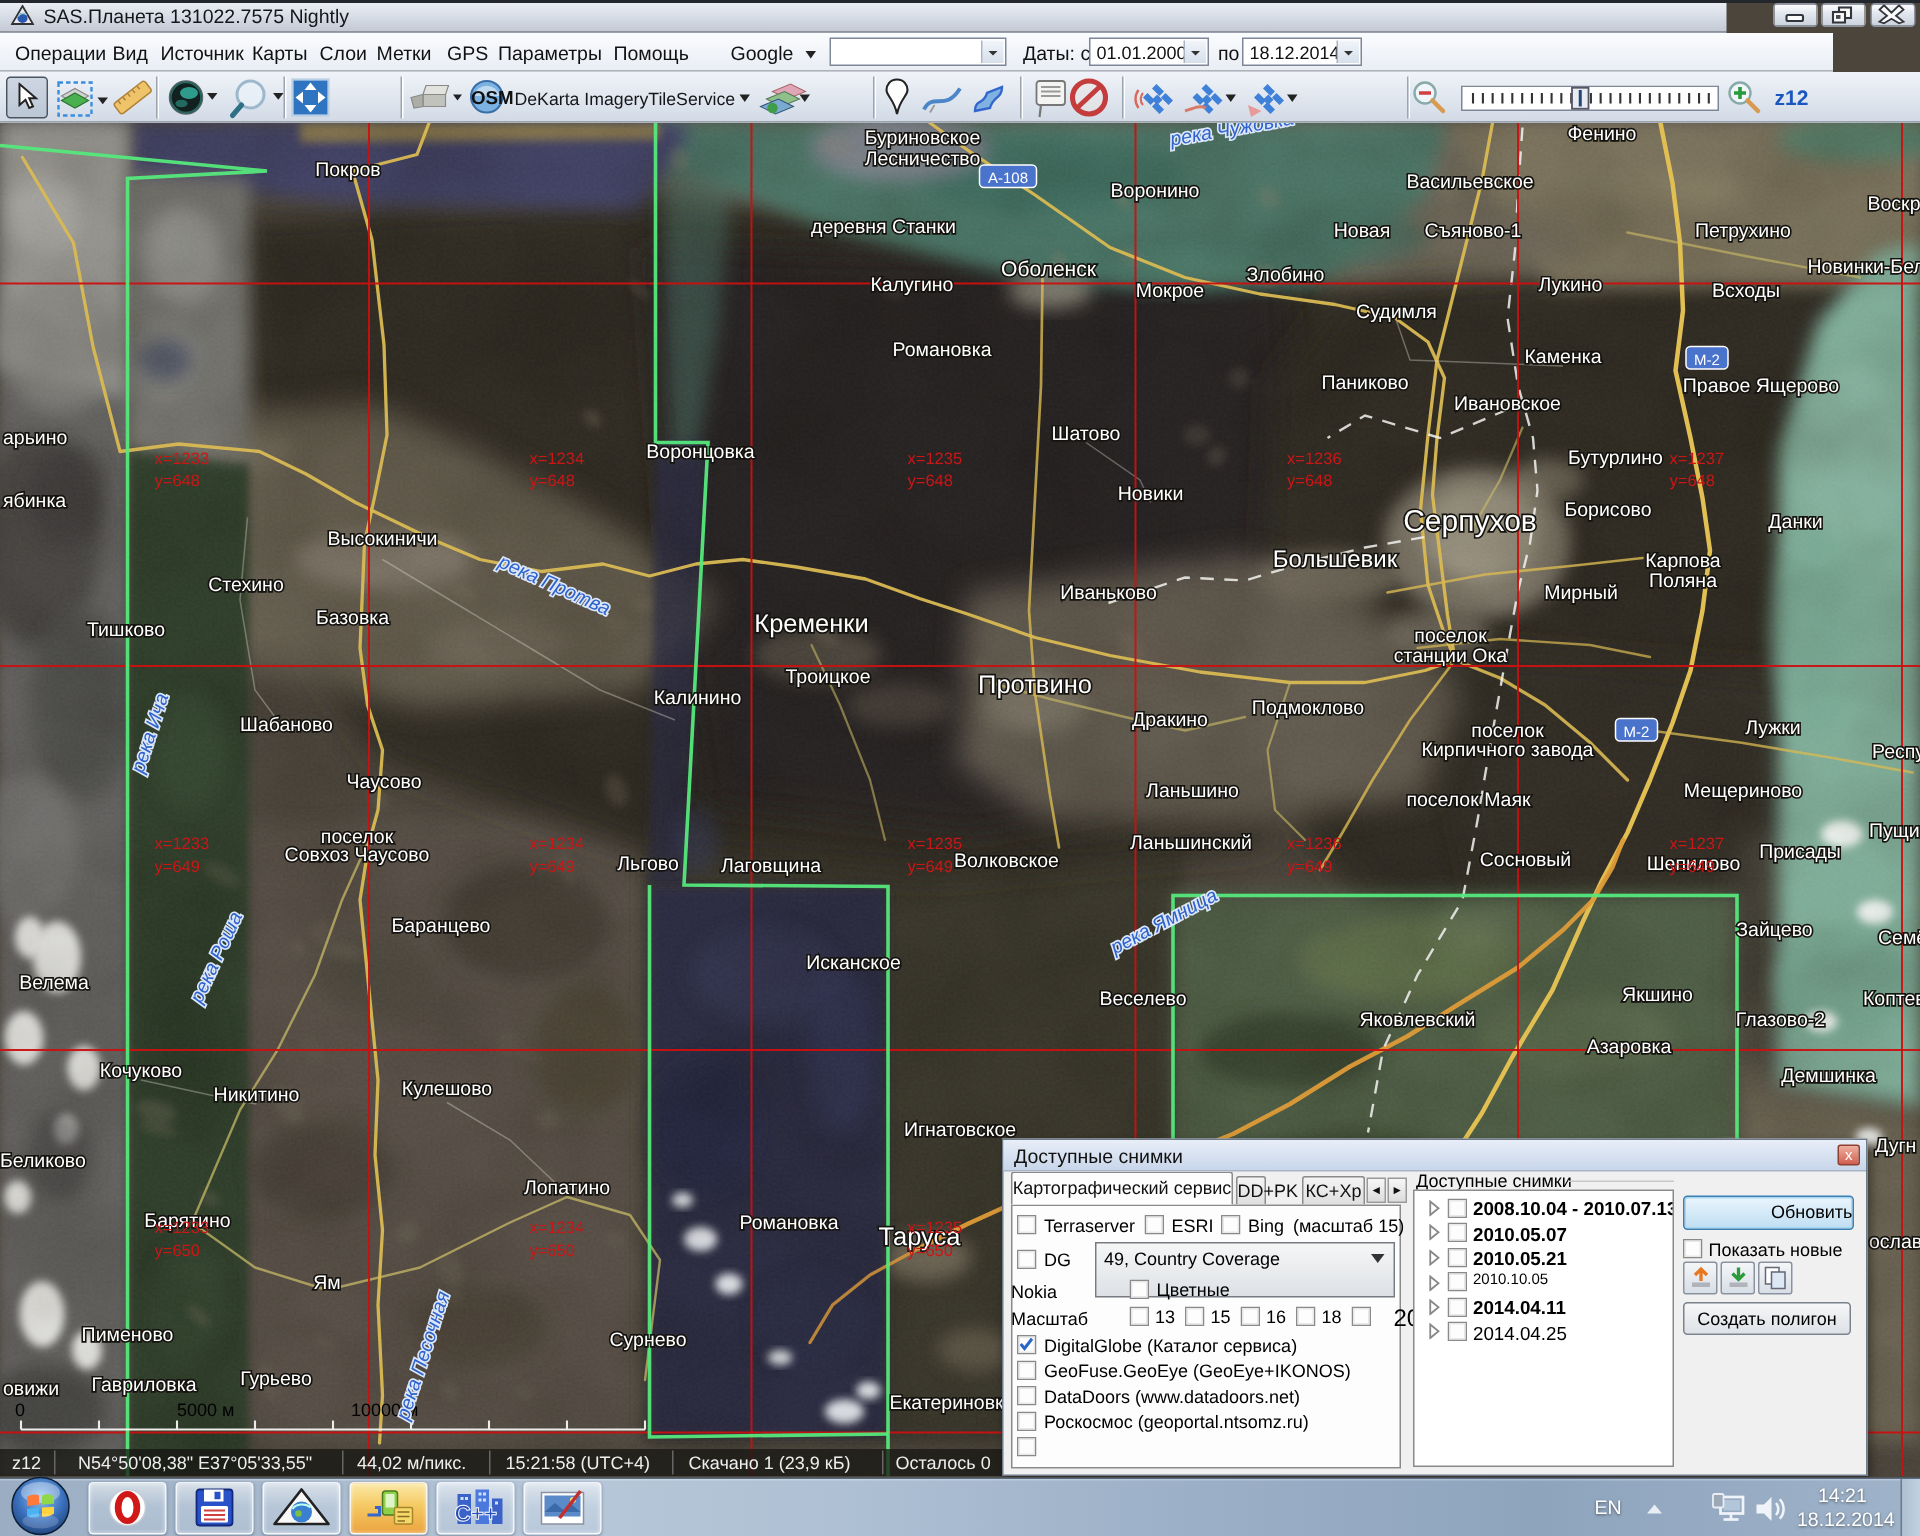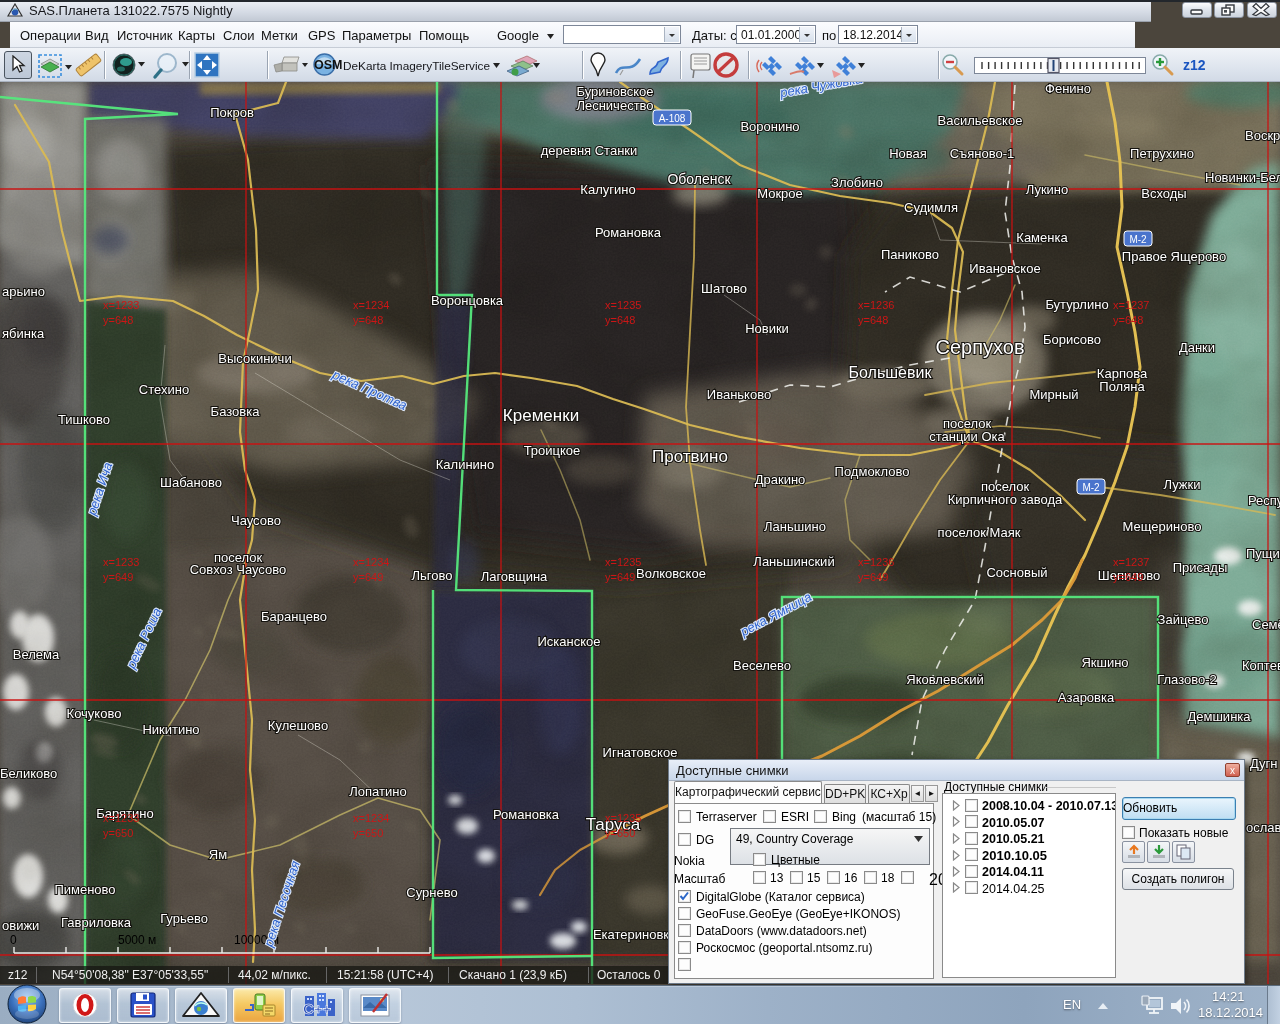--- a/index.html
+++ b/index.html
@@ -1,18 +1,18 @@
 <!DOCTYPE html>
 <html><head><meta charset="utf-8"><style>
 *{margin:0;padding:0;box-sizing:border-box}
 body{width:1280px;height:1024px;overflow:hidden;position:relative;font-family:"Liberation Sans",sans-serif;background:#4b453c}
 .titlebar{position:absolute;left:0;top:0;width:1151px;height:22px;background:linear-gradient(#eef1f6,#d4dae4 60%,#c2c9d4);border-bottom:1px solid #9aa1ac}
 .titlebar .txt{position:absolute;left:29px;top:3px;font-size:13px;color:#15161a}
 .winbtn{position:absolute;top:2px;width:30px;height:16px;background:linear-gradient(#fdfdfe,#e1e6ed 45%,#ccd3dd);border:1px solid #8b93a0;border-radius:3px}
-.menubar{position:absolute;left:10px;top:22px;width:1125px;height:26px;background:linear-gradient(#fbfcfe,#e9edf4);border-bottom:1px solid #c6ccd6}
+.menubar{position:absolute;left:0;top:22px;width:1222px;height:26px;background:linear-gradient(#fbfcfe,#e9edf4);border-bottom:1px solid #c6ccd6}
 .menubar span.mi{position:absolute;top:6px;font-size:13px;color:#111}
 .combo{position:absolute;background:#fff;border:1px solid #7d8798;height:19px;font-size:12px;color:#111}
 .combo .ar{position:absolute;right:1px;top:1px;bottom:1px;width:15px;background:linear-gradient(#f2f5fa,#d6dfeb);border-left:1px solid #aab4c2}
 .combo .ar:after{content:"";position:absolute;left:4px;top:7px;border:3.5px solid transparent;border-top-color:#333}
 .toolbar{position:absolute;left:0;top:48px;width:1280px;height:34px;background:linear-gradient(#f0f3f8,#dbe2ec 70%,#d2dae6);border-bottom:1px solid #aab3c0}
 .tsep{position:absolute;top:3px;height:28px;width:1px;background:#9aa4b2;box-shadow:1px 0 0 #fff}
 .tbtxt{position:absolute;top:10px;font-size:13px;color:#15161a}
 .statusbar{position:absolute;left:0;top:966px;width:668px;height:18px;background:rgba(22,22,18,0.74);color:#eee;font-size:12px}
 .statusbar span{position:absolute;top:2px}
 .ssep{position:absolute;top:1px;height:16px;width:1px;background:#666}
@@ -627,21 +627,21 @@
 <span style="left:597px">Осталось 0</span>
 </div>
 <div style="position:absolute;left:668px;top:759px;width:577px;height:225px;background:#f0f0f0;border:1px solid #6e7b8a;box-shadow:2px 2px 6px rgba(0,0,0,0.4);font-size:12px;color:#111">
 <div style="position:absolute;left:0;top:0;right:0;height:21px;background:linear-gradient(#e8eef8,#c8d6ea);border-bottom:1px solid #a8b4c4">
 <span style="position:absolute;left:7px;top:3px;font-size:13px">Доступные снимки</span>
 <div style="position:absolute;right:4px;top:3px;width:15px;height:14px;background:linear-gradient(#f0b0a0,#d06050);border:1px solid #904030;border-radius:2px;color:#fff;font-size:10px;text-align:center;line-height:13px">x</div>
 </div>
 
 <div style="position:absolute;left:5px;top:21px;width:262px;height:199px">
   <div style="position:absolute;left:0;top:0;width:148px;height:22px;background:#fdfdfd;border:1px solid #8a8a8a;border-bottom:none;border-radius:2px 2px 0 0;z-index:3;text-align:center;line-height:21px">Картографический сервис</div>
-  <div style="position:absolute;left:150px;top:3px;width:42px;height:19px;background:linear-gradient(#f4f4f4,#dedede);border:1px solid #8a8a8a;border-bottom:none;border-radius:2px 2px 0 0;text-align:left;line-height:19px">DD+PK</div>
+  <div style="position:absolute;left:150px;top:3px;width:20px;height:19px;background:linear-gradient(#f4f4f4,#dedede);border:1px solid #8a8a8a;border-bottom:none;border-radius:2px 2px 0 0;text-align:left;line-height:19px">DD+PK</div>
   <div style="position:absolute;left:194px;top:3px;width:42px;height:19px;background:linear-gradient(#f4f4f4,#dedede);border:1px solid #8a8a8a;border-bottom:none;border-radius:2px 2px 0 0;text-align:center;line-height:19px">КС+Хр</div>
   <div style="position:absolute;left:237px;top:4px;width:13px;height:17px;background:linear-gradient(#f6f6f6,#dcdcdc);border:1px solid #999;font-size:8px;text-align:center;line-height:16px">◄</div>
   <div style="position:absolute;left:251px;top:4px;width:13px;height:17px;background:linear-gradient(#f6f6f6,#dcdcdc);border:1px solid #999;font-size:8px;text-align:center;line-height:16px">►</div>
   <div style="position:absolute;left:0;top:22px;width:260px;height:176px;background:#fdfdfd;border:1px solid #8a8a8a"></div>
 </div>
 </div>
 <svg style="position:absolute;left:678px;top:810px" width="13" height="13">
     <rect x="0.5" y="0.5" width="12" height="12" fill="#fdfdfd" stroke="#8a8a8a"></rect>
     <rect x="1.5" y="1.5" width="10" height="10" fill="none" stroke="#e8e8e8"></rect>
   </svg>
@@ -753,38 +753,38 @@
     <rect x="1.5" y="1.5" width="10" height="10" fill="none" stroke="#e8e8e8"></rect>
   </svg>
 <span style="position:absolute;left:982px;top:832px;font-size:12.5px;font-weight:bold;white-space:nowrap;overflow:hidden;max-width:133px;display:inline-block">2010.05.21</span>
 <svg style="position:absolute;left:952px;top:850px" width="9" height="11">
     <path d="M1.5 1 L7 5.5 L1.5 10 Z" fill="#fff" stroke="#888" stroke-width="1.2"></path>
   </svg>
 <svg style="position:absolute;left:965px;top:848px" width="13" height="13">
     <rect x="0.5" y="0.5" width="12" height="12" fill="#fdfdfd" stroke="#8a8a8a"></rect>
     <rect x="1.5" y="1.5" width="10" height="10" fill="none" stroke="#e8e8e8"></rect>
   </svg>
-<span style="position:absolute;left:982px;top:848px;font-size:13px;font-weight:bold;white-space:nowrap;overflow:hidden;max-width:133px;display:inline-block">2010.10.05</span>
+<span style="position:absolute;left:982px;top:848px;font-size:10px;font-weight:normal;white-space:nowrap;overflow:hidden;max-width:133px;display:inline-block">2010.10.05</span>
 <svg style="position:absolute;left:952px;top:866px" width="9" height="11">
     <path d="M1.5 1 L7 5.5 L1.5 10 Z" fill="#fff" stroke="#888" stroke-width="1.2"></path>
   </svg>
 <svg style="position:absolute;left:965px;top:865px" width="13" height="13">
     <rect x="0.5" y="0.5" width="12" height="12" fill="#fdfdfd" stroke="#8a8a8a"></rect>
     <rect x="1.5" y="1.5" width="10" height="10" fill="none" stroke="#e8e8e8"></rect>
   </svg>
 <span style="position:absolute;left:982px;top:865px;font-size:12.5px;font-weight:bold;white-space:nowrap;overflow:hidden;max-width:133px;display:inline-block">2014.04.11</span>
 <svg style="position:absolute;left:952px;top:882px" width="9" height="11">
     <path d="M1.5 1 L7 5.5 L1.5 10 Z" fill="#fff" stroke="#888" stroke-width="1.2"></path>
   </svg>
 <svg style="position:absolute;left:965px;top:881px" width="13" height="13">
     <rect x="0.5" y="0.5" width="12" height="12" fill="#fdfdfd" stroke="#8a8a8a"></rect>
     <rect x="1.5" y="1.5" width="10" height="10" fill="none" stroke="#e8e8e8"></rect>
   </svg>
 <span style="position:absolute;left:982px;top:882px;font-size:12.5px;font-weight:normal;white-space:nowrap;overflow:hidden;max-width:133px;display:inline-block">2014.04.25</span>
-<div style="position:absolute;left:1122px;top:797px;width:114px;height:23px;background:linear-gradient(#eaf5fd,#bfdef2);border:1px solid #3c7fb1;border-radius:3px;box-shadow:0 0 0 1px #a8d8f0 inset;text-align:left;line-height:21px;font-size:12px">Обновить</div>
+<div style="position:absolute;left:1122px;top:797px;width:114px;height:23px;background:linear-gradient(#eaf5fd,#bfdef2);border:1px solid #3c7fb1;border-radius:3px;box-shadow:0 0 0 1px #a8d8f0 inset;text-align:right;line-height:21px;font-size:12px">Обновить</div>
 <svg style="position:absolute;left:1122px;top:826px" width="13" height="13">
     <rect x="0.5" y="0.5" width="12" height="12" fill="#fdfdfd" stroke="#8a8a8a"></rect>
     <rect x="1.5" y="1.5" width="10" height="10" fill="none" stroke="#e8e8e8"></rect>
   </svg>
 <span style="position:absolute;left:1139px;top:826px;font-size:12px">Показать новые</span>
 <div style="position:absolute;left:1122px;top:841px;width:23px;height:22px;background:linear-gradient(#f4f6f8,#d8dee6);border:1px solid #8a92a0;border-radius:2px"></div>
 <svg style="position:absolute;left:1122px;top:841px" width="23" height="22">
     <path d="M12 13 L12 5 M8 9 L12 5 L16 9" stroke="#e87820" stroke-width="2.2" fill="none"></path>
     <rect x="6" y="14" width="12" height="3" fill="#b0b4ba"></rect>
   </svg>

